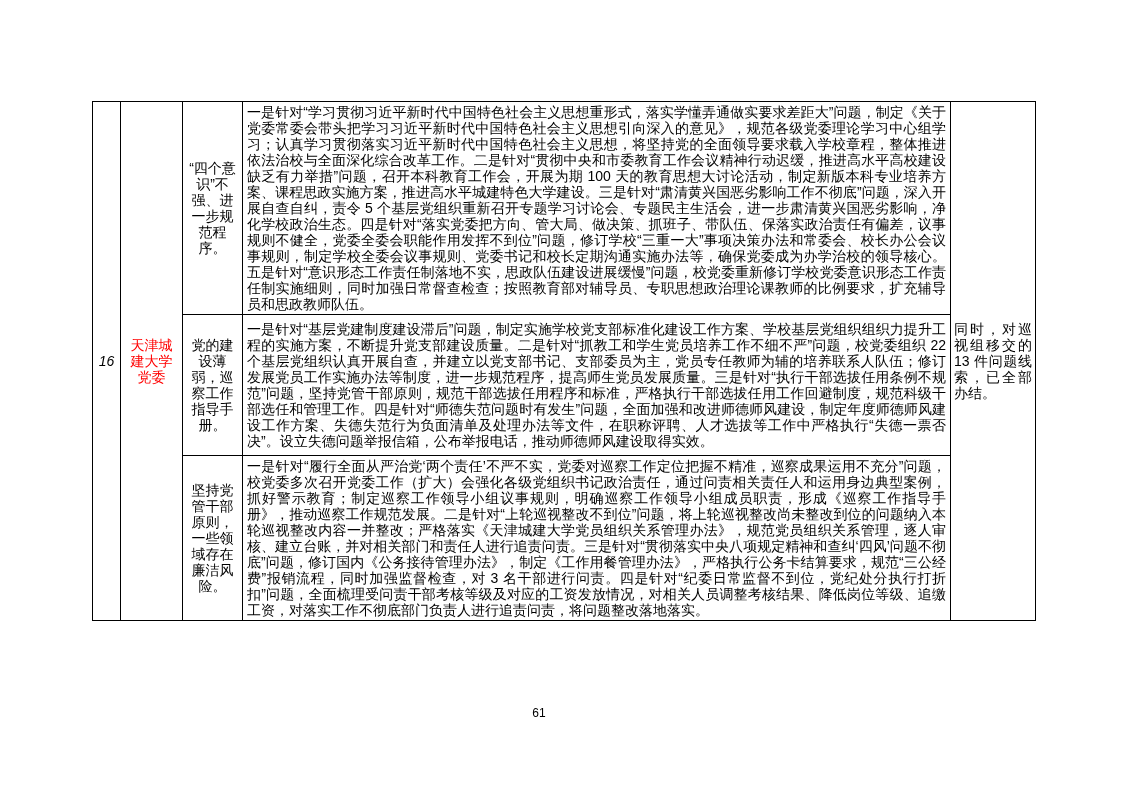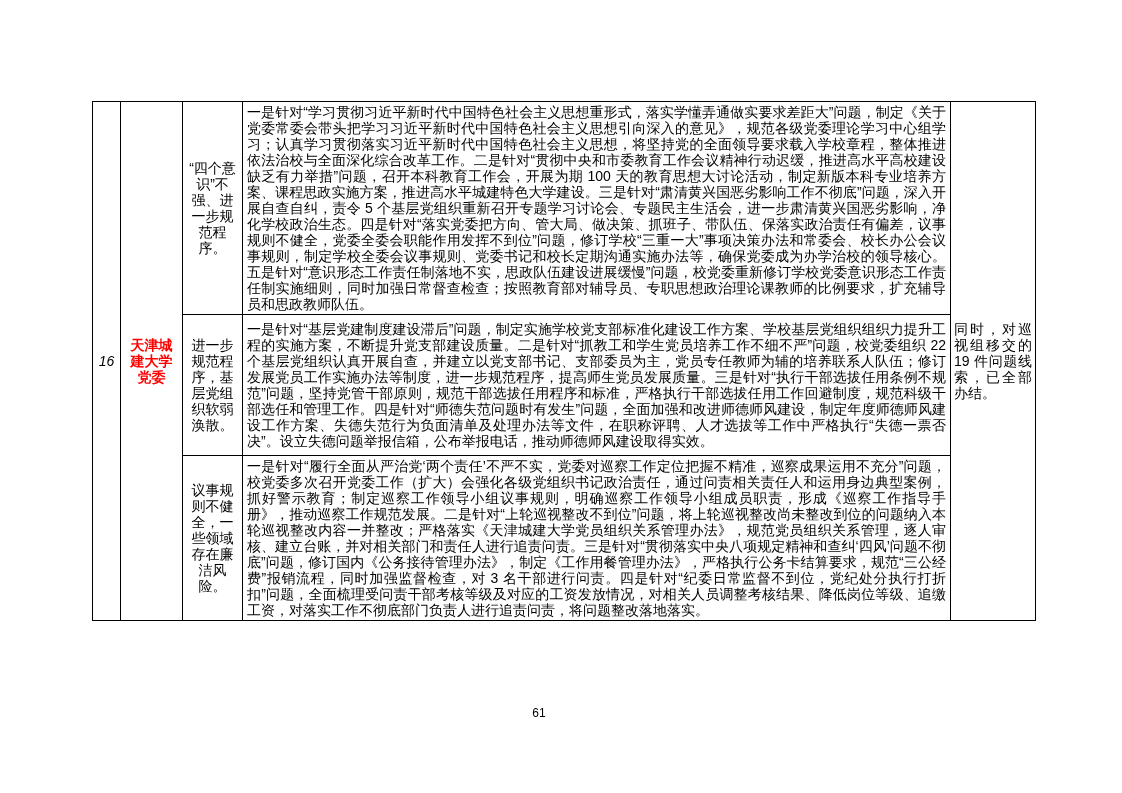--- a/index.html
+++ b/index.html
@@ -32,21 +32,21 @@
     word-break: break-all;
     overflow: hidden;
   }
   td.cell-num {
     text-align: center;
     font-size: 14px;
     font-style: italic;
   }
   td.cell-unit {
     text-align: center;
-    font-weight: bold;
+    font-weight: normal;
     color: #ff0000;
     line-height: 17px;
     padding: 0 4px;
   }
   td.cell-problem {
     text-align: center;
     line-height: 17px;
     padding: 2px 3px;
   }
   td.cell-measures {
@@ -86,28 +86,28 @@
       <col style="width:60px">
       <col style="width:708px">
       <col style="width:85px">
     </colgroup>
     <tbody>
       <tr class="row-1">
         <td class="cell-num" rowspan="3">16</td>
         <td class="cell-unit" rowspan="3">天津城建大学党委</td>
         <td class="cell-problem">“四个意识”不强、进一步规范程序。</td>
         <td class="cell-measures">一是针对“学习贯彻习近平新时代中国特色社会主义思想重形式，落实学懂弄通做实要求差距大”问题，制定《关于党委常委会带头把学习习近平新时代中国特色社会主义思想引向深入的意见》，规范各级党委理论学习中心组学习；认真学习贯彻落实习近平新时代中国特色社会主义思想，将坚持党的全面领导要求载入学校章程，整体推进依法治校与全面深化综合改革工作。二是针对“贯彻中央和市委教育工作会议精神行动迟缓，推进高水平高校建设缺乏有力举措”问题，召开本科教育工作会，开展为期 100 天的教育思想大讨论活动，制定新版本科专业培养方案、课程思政实施方案，推进高水平城建特色大学建设。三是针对“肃清黄兴国恶劣影响工作不彻底”问题，深入开展自查自纠，责令 5 个基层党组织重新召开专题学习讨论会、专题民主生活会，进一步肃清黄兴国恶劣影响，净化学校政治生态。四是针对“落实党委把方向、管大局、做决策、抓班子、带队伍、保落实政治责任有偏差，议事规则不健全，党委全委会职能作用发挥不到位”问题，修订学校“三重一大”事项决策办法和常委会、校长办公会议事规则，制定学校全委会议事规则、党委书记和校长定期沟通实施办法等，确保党委成为办学治校的领导核心。五是针对“意识形态工作责任制落地不实，思政队伍建设进展缓慢”问题，校党委重新修订学校党委意识形态工作责任制实施细则，同时加强日常督查检查；按照教育部对辅导员、专职思想政治理论课教师的比例要求，扩充辅导员和思政教师队伍。</td>
-        <td class="cell-note" rowspan="3">同时，对巡视组移交的 19 件问题线索，已全部办结。</td>
+        <td class="cell-note" rowspan="3">同时，对巡视组移交的 13 件问题线索，已全部办结。</td>
       </tr>
       <tr class="row-2">
-        <td class="cell-problem">进一步规范程序，基层党组织软弱涣散。</td>
+        <td class="cell-problem">党的建设薄弱，巡察工作指导手册。</td>
         <td class="cell-measures">一是针对“基层党建制度建设滞后”问题，制定实施学校党支部标准化建设工作方案、学校基层党组织组织力提升工程的实施方案，不断提升党支部建设质量。二是针对“抓教工和学生党员培养工作不细不严”问题，校党委组织 22 个基层党组织认真开展自查，并建立以党支部书记、支部委员为主，党员专任教师为辅的培养联系人队伍；修订发展党员工作实施办法等制度，进一步规范程序，提高师生党员发展质量。三是针对“执行干部选拔任用条例不规范”问题，坚持党管干部原则，规范干部选拔任用程序和标准，严格执行干部选拔任用工作回避制度，规范科级干部选任和管理工作。四是针对“师德失范问题时有发生”问题，全面加强和改进师德师风建设，制定年度师德师风建设工作方案、失德失范行为负面清单及处理办法等文件，在职称评聘、人才选拔等工作中严格执行“失德一票否决”。设立失德问题举报信箱，公布举报电话，推动师德师风建设取得实效。</td>
       </tr>
       <tr class="row-3">
-        <td class="cell-problem">议事规则不健全，一些领域存在廉洁风险。</td>
+        <td class="cell-problem">坚持党管干部原则，一些领域存在廉洁风险。</td>
         <td class="cell-measures">一是针对“履行全面从严治党‘两个责任’不严不实，党委对巡察工作定位把握不精准，巡察成果运用不充分”问题，校党委多次召开党委工作（扩大）会强化各级党组织书记政治责任，通过问责相关责任人和运用身边典型案例，抓好警示教育；制定巡察工作领导小组议事规则，明确巡察工作领导小组成员职责，形成《巡察工作指导手册》，推动巡察工作规范发展。二是针对“上轮巡视整改不到位”问题，将上轮巡视整改尚未整改到位的问题纳入本轮巡视整改内容一并整改；严格落实《天津城建大学党员组织关系管理办法》，规范党员组织关系管理，逐人审核、建立台账，并对相关部门和责任人进行追责问责。三是针对“贯彻落实中央八项规定精神和查纠‘四风’问题不彻底”问题，修订国内《公务接待管理办法》，制定《工作用餐管理办法》，严格执行公务卡结算要求，规范“三公经费”报销流程，同时加强监督检查，对 3 名干部进行问责。四是针对“纪委日常监督不到位，党纪处分执行打折扣”问题，全面梳理受问责干部考核等级及对应的工资发放情况，对相关人员调整考核结果、降低岗位等级、追缴工资，对落实工作不彻底部门负责人进行追责问责，将问题整改落地落实。</td>
       </tr>
     </tbody>
   </table>
 
   <div class="page-number">61</div>
 
 </div>
 
 </body></html>

